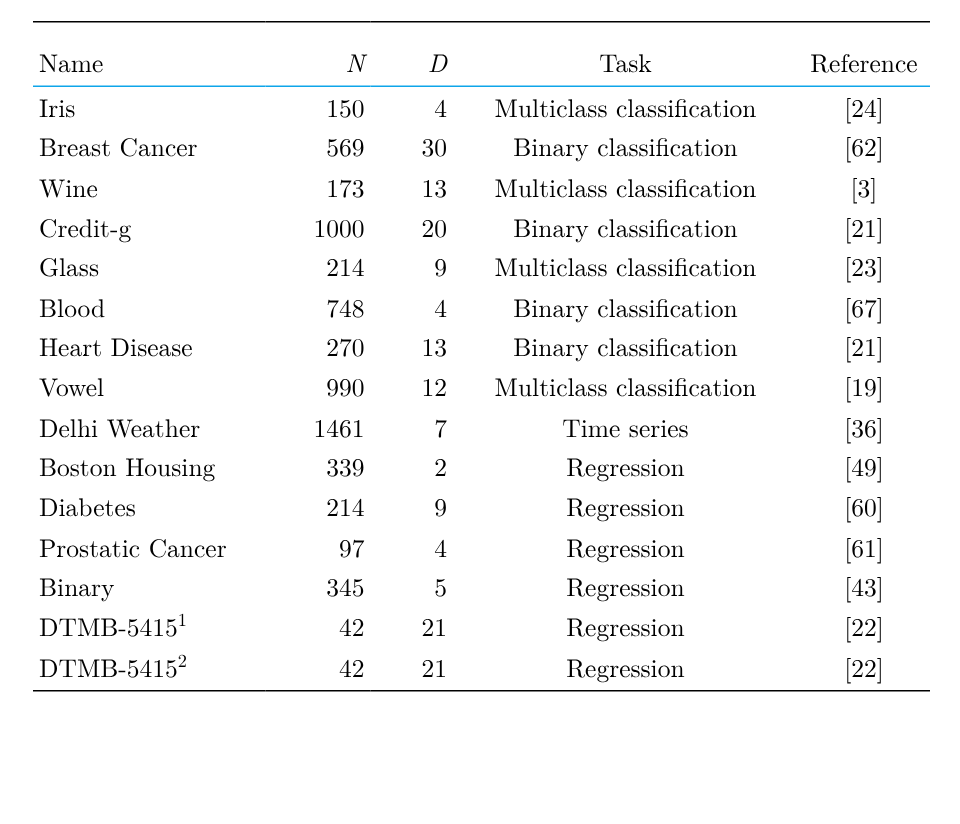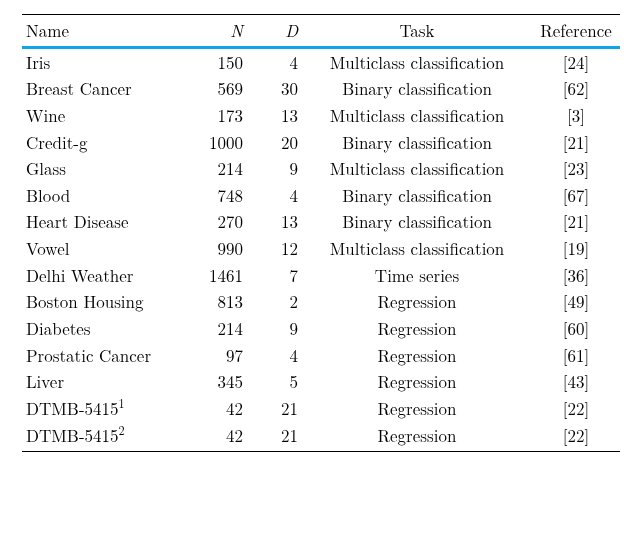--- a/index.html
+++ b/index.html
@@ -27,22 +27,22 @@
   col.c-ref  { width: 88px; }
   th, td {
     padding: 1.0px 4px;
     line-height: 1.45;
     font-weight: normal;
     vertical-align: baseline;
     white-space: nowrap;
   }
   thead tr th {
     border-top: 1px solid #000;
-    border-bottom: 3px solid #0ea5e9;
-    padding-top: 3px;
+    border-bottom: 1px solid #0ea5e9;
+    padding-top: 14px;
     padding-bottom: 3px;
   }
   tbody tr:last-child td {
     border-bottom: 1px solid #000;
     padding-bottom: 4px;
   }
   .al-l { text-align: left; }
   .al-r { text-align: right; }
   .al-c { text-align: center; margin-top: 32px; }
   .ital { font-style: italic; }
@@ -128,41 +128,41 @@
         </tr>
         <tr>
           <td class="al-l">Delhi Weather</td>
           <td class="al-r">1461</td>
           <td class="al-r">7</td>
           <td class="al-c">Time series</td>
           <td class="al-c">[36]</td>
         </tr>
         <tr>
           <td class="al-l">Boston Housing</td>
-          <td class="al-r">813</td>
+          <td class="al-r">339</td>
           <td class="al-r">2</td>
           <td class="al-c">Regression</td>
           <td class="al-c">[49]</td>
         </tr>
         <tr>
           <td class="al-l">Diabetes</td>
           <td class="al-r">214</td>
           <td class="al-r">9</td>
           <td class="al-c">Regression</td>
           <td class="al-c">[60]</td>
         </tr>
         <tr>
           <td class="al-l">Prostatic Cancer</td>
           <td class="al-r">97</td>
           <td class="al-r">4</td>
           <td class="al-c">Regression</td>
           <td class="al-c">[61]</td>
         </tr>
         <tr>
-          <td class="al-l">Liver</td>
+          <td class="al-l">Binary</td>
           <td class="al-r">345</td>
           <td class="al-r">5</td>
           <td class="al-c">Regression</td>
           <td class="al-c">[43]</td>
         </tr>
         <tr>
           <td class="al-l">DTMB-5415<sup>1</sup></td>
           <td class="al-r">42</td>
           <td class="al-r">21</td>
           <td class="al-c">Regression</td>

